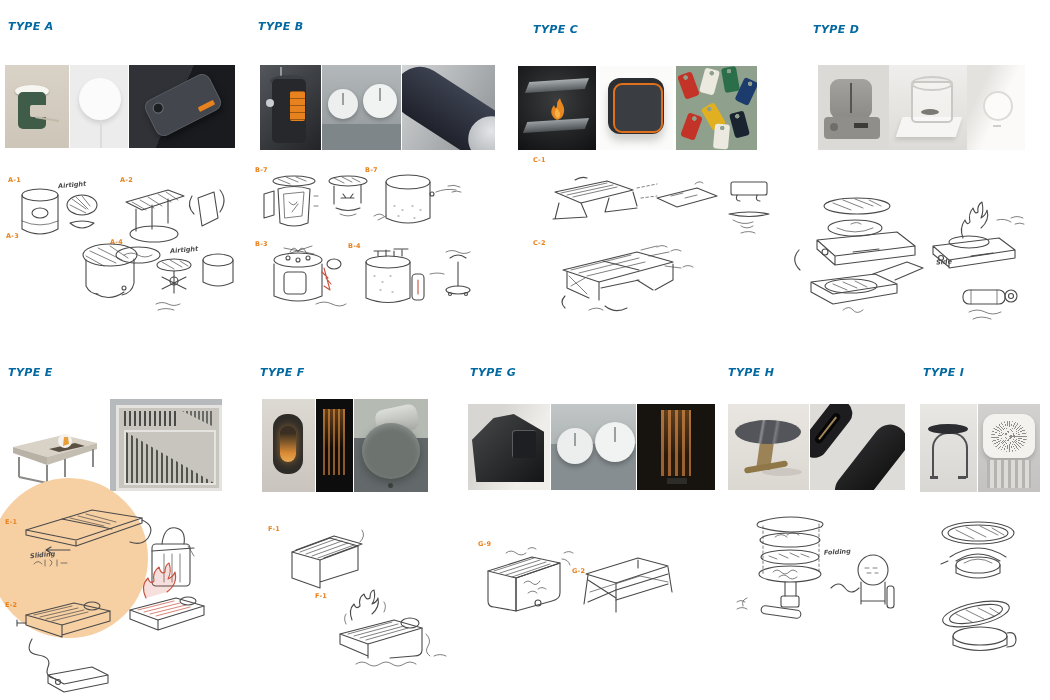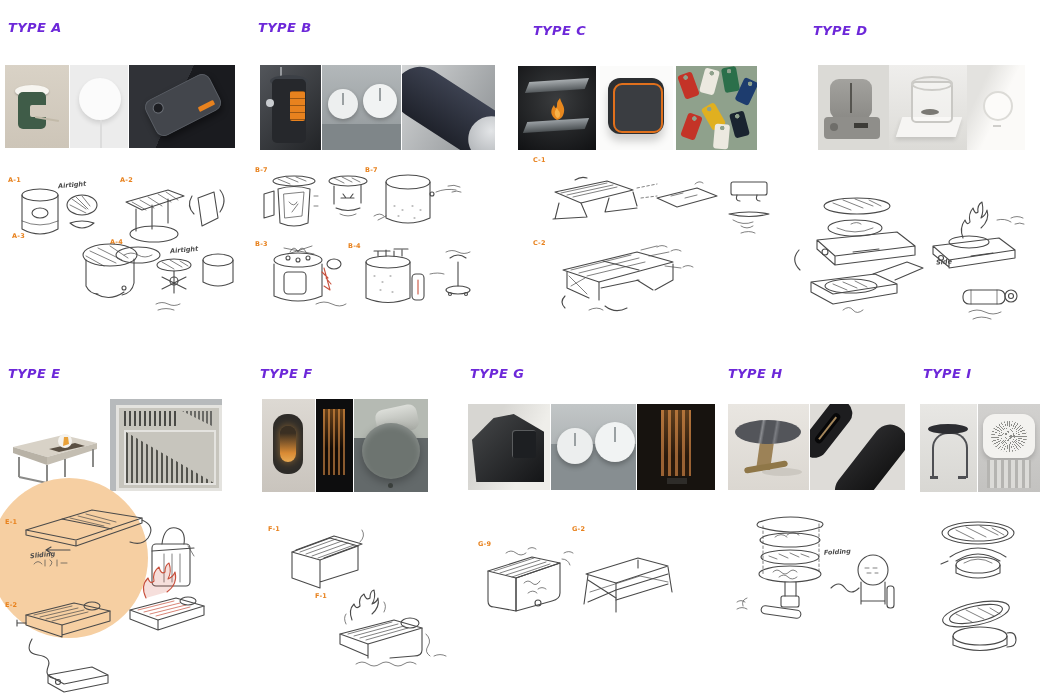--- a/index.html
+++ b/index.html
@@ -1,18 +1,18 @@
 <!DOCTYPE html>
 <html style="--accent: #e8821e; --hl: #f6cfa2;"><head>
 <meta charset="utf-8">
 <style>
   html,body{margin:0;padding:0;background:#fff}
   #board{position:relative;width:1050px;height:700px;background:#fff;overflow:hidden;
          font-family:"DejaVu Sans",sans-serif}
-  .ttl{position:absolute;font-style:italic;font-weight:700;font-size:13px;color:#6d28d9;
+  .ttl{position:absolute;font-style:italic;font-weight:700;font-size:11px;color:#0369a1;
        letter-spacing:.4px;white-space:nowrap}
   .lbl{position:absolute;font-weight:700;font-size:6.5px;color:var(--accent,#e8821e);letter-spacing:.2px}
   .ann{position:absolute;font-style:italic;font-weight:600;font-size:6.5px;color:#4c4c4c;white-space:nowrap}
   .ph{position:absolute;overflow:hidden}
   .ph div{position:absolute}
   svg.sk{position:absolute;overflow:visible}
   .sk *{stroke:#4a4a4a;fill:none;stroke-width:1.1;stroke-linecap:round;stroke-linejoin:round}
   .sk .red{stroke:#c8503c}
   .sk .dash{stroke-dasharray:2.5 2.5}
   .sk .thin{stroke-width:.7}
@@ -36,21 +36,21 @@
     <div style="left:30px;top:55px;width:2px;height:28px;background:#dcdcdc"></div>
   </div>
   <div class="ph" style="left:129px;top:65px;width:106px;height:83px;background:linear-gradient(115deg,#303237 45%,#1a1b1f 45%)">
     <div style="left:18px;top:20px;width:72px;height:40px;background:#43464c;border-radius:9px;transform:rotate(-27deg);box-shadow:inset 0 0 0 1px #585c63,0 4px 6px rgba(0,0,0,.4)">
       <div style="left:7px;top:6px;width:9px;height:9px;background:#1d1e22;border:1px solid #6a6e75;border-radius:50%"></div>
       <div style="right:7px;bottom:6px;width:17px;height:5px;background:var(--accent,#e8821e);border-radius:1px"></div>
     </div>
   </div>
   <span class="lbl" style="left:8px;top:176px">A-1</span>
   <span class="lbl" style="left:120px;top:176px">A-2</span>
-  <span class="lbl" style="left:12px;top:232px">A-3</span>
+  <span class="lbl" style="left:6px;top:232px">A-3</span>
   <span class="lbl" style="left:110px;top:238px">A-4</span>
   <span class="ann" style="left:58px;top:181px;transform:rotate(-5deg)">Airtight</span>
   <span class="ann" style="left:170px;top:246px;transform:rotate(-5deg)">Airtight</span>
   <svg class="sk" style="left:10px;top:183px" width="96" height="78">
     <ellipse cx="30" cy="12" rx="18" ry="6"></ellipse>
       <path d="M12,12 v34 q18,10 36,0 v-34"></path>
     <ellipse cx="30" cy="30" rx="8" ry="5"></ellipse>
       <path d="M12,38 q18,8 36,0" class="thin"></path>
     <ellipse cx="72" cy="22" rx="15" ry="10"></ellipse>
     <path class="thin" d="M62,16 l14,10 M60,22 l16,8 M66,14 l12,12 M72,13 l8,10"></path>
@@ -363,21 +363,21 @@
     <div style="left:44px;top:18px;width:40px;height:40px;border-radius:50%;background:#f1f3f3;box-shadow:0 3px 5px rgba(0,0,0,.25)">
         <div style="left:19px;top:5px;width:1.5px;height:15px;background:#9aa0a2"></div>
       </div>
   </div>
   <div class="ph" style="left:637px;top:404px;width:78px;height:86px;background:#17130f">
     <div style="left:24px;top:6px;width:30px;height:66px;background:repeating-linear-gradient(90deg,#9a6233 0 3px,#2a1a0c 3px 7px)"></div>
     <div style="left:24px;top:6px;width:30px;height:66px;background:linear-gradient(rgba(255,170,80,.25),transparent 70%)"></div>
     <div style="left:30px;top:74px;width:20px;height:6px;background:#2e2c29"></div>
   </div>
   <span class="lbl" style="left:478px;top:540px">G-9</span>
-  <span class="lbl" style="left:572px;top:525px">G-2</span>
+  <span class="lbl" style="left:572px;top:567px">G-2</span>
   <svg class="sk" style="left:480px;top:545px" width="94" height="70">
     <path class="thin" d="M26,8 q5,-4 10,0 t10,0 M48,4 q4,-3 8,0"></path>
     <path d="M8,26 L52,12 L80,18 L36,33 Z"></path>
     <path class="thin" d="M14,26 l40,-13 M20,28 l40,-13 M26,30 l40,-13 M32,32 l38,-13"></path>
     <path d="M8,26 L8,56 Q8,62 14,62 L36,66 L36,33"></path>
     <path d="M36,33 L80,18 L80,48 Q80,54 72,56 L36,66 Z"></path>
     <path class="thin" d="M44,38 q4,-4 8,0 t8,-2 M48,48 q5,-4 9,0 M58,44 q4,-3 8,0"></path>
     <circle cx="58" cy="58" r="3"></circle>
     <path class="thin" d="M82,14 q6,0 8,6 M84,8 q5,-3 9,0"></path>
   </svg>

